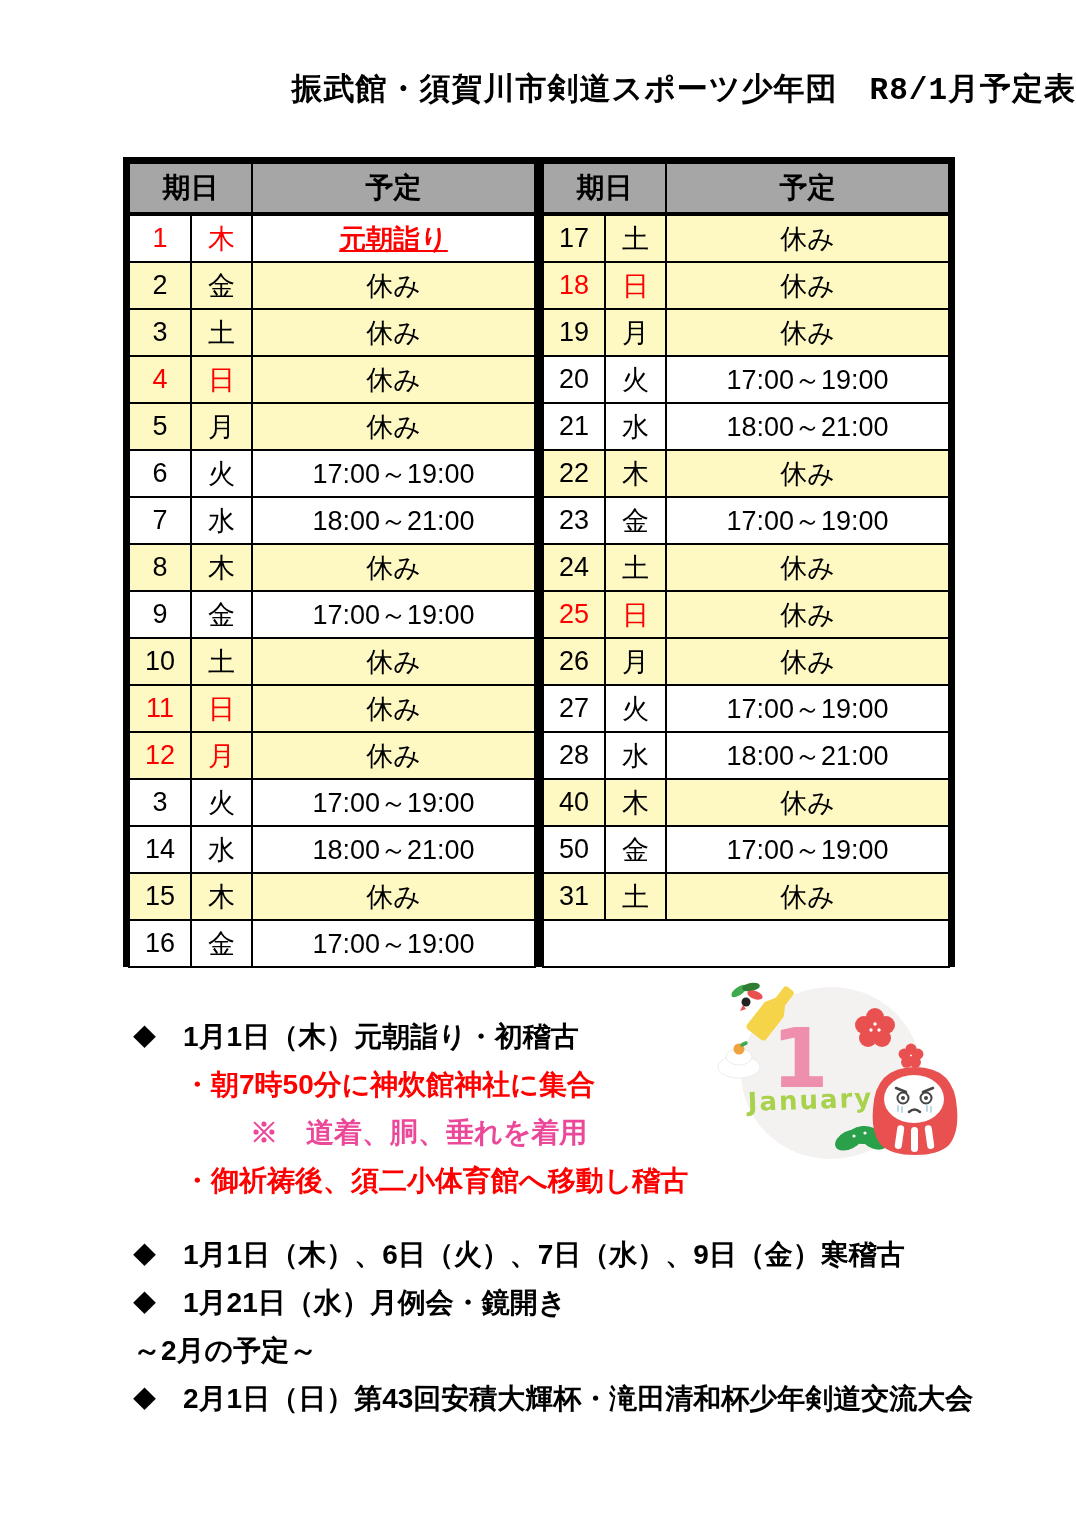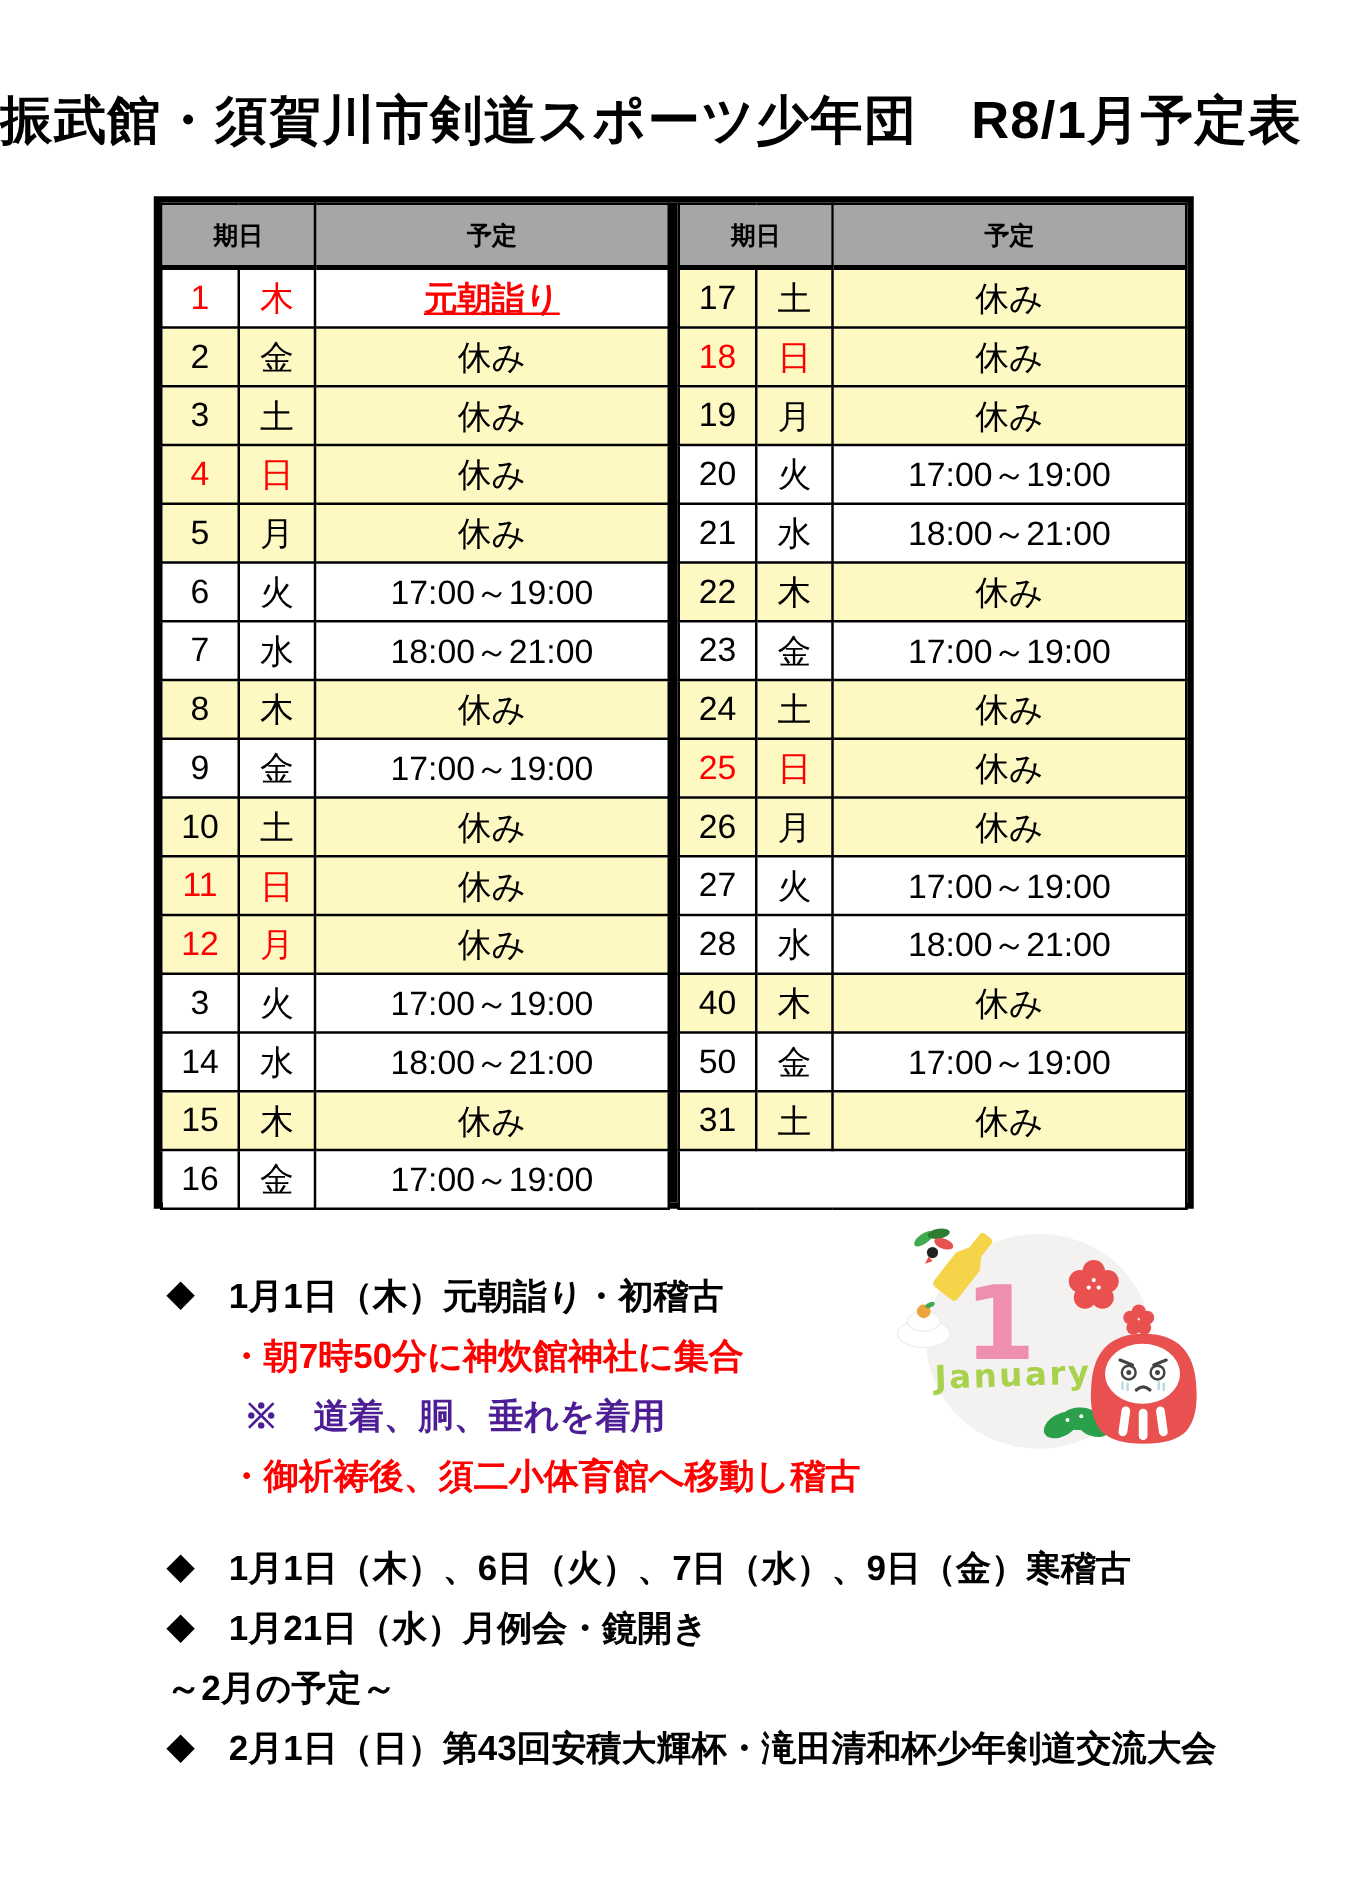--- a/index.html
+++ b/index.html
@@ -9,25 +9,26 @@
     position: relative;
     overflow: hidden;
     font-family: "Liberation Sans", sans-serif;
     color: #000;
   }
 
   
   .title {
     position: absolute;
     top: 68px; left: 0; width: 100%;
-    text-align: left;
-    font-size: 42px;
+    text-align: right;
+    font-size: 31px;
     font-weight: bold;
     letter-spacing: 1px;
     white-space: nowrap;
+    font-family: Liberation Mono, monospace;
   }
 
   
   .calendar {
     position: absolute;
     left: 123px; top: 157px;
     width: 832px; height: 810px;
     border: 5px solid #000;
     box-sizing: border-box;
     display: flex;
@@ -46,21 +47,21 @@
     border: 2px solid #000;
     padding: 0;
     text-align: center;
     vertical-align: middle;
     overflow: hidden;
     white-space: nowrap;
   }
   thead th {
     background: #a6a6a6;
     height: 48px;
-    font-size: 20px;
+    font-size: 28px;
     font-weight: bold;
     border-bottom: 4px solid #000;
   }
   tbody td {
     height: 45px;
     font-size: 27px;
     font-weight: normal;
     background: #fff;
   }
   tr.rest td { background: #fef9c3; }
@@ -86,21 +87,21 @@
     margin-bottom: 14px;
     white-space: nowrap;
   }
   .note .bullet {
     display: inline-block;
     width: 50px;
     font-size: 23px;
     flex: none;
   }
   .note.sub  { margin-left: 50px; color: #ff0000; }
-  .note.sub2 { margin-left: 62px; color: #4c1d95; }
+  .note.sub2 { margin-left: 117px; color: #ec4899; }
   .note.gap  { margin-bottom: 40px; }
 
   
   .badge {
     position: absolute;
     left: 703px; top: 975px;
     width: 265px; height: 190px;
   }
 </style>
 </head>

